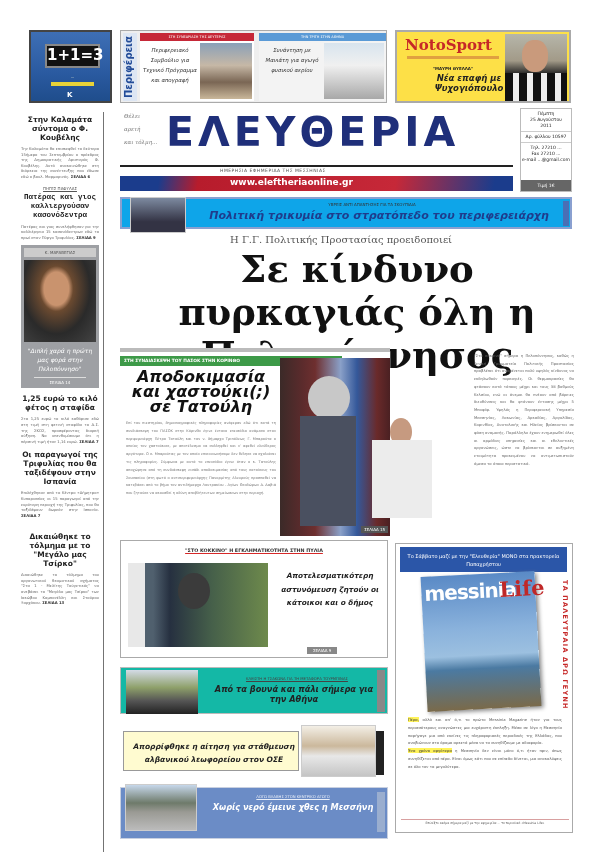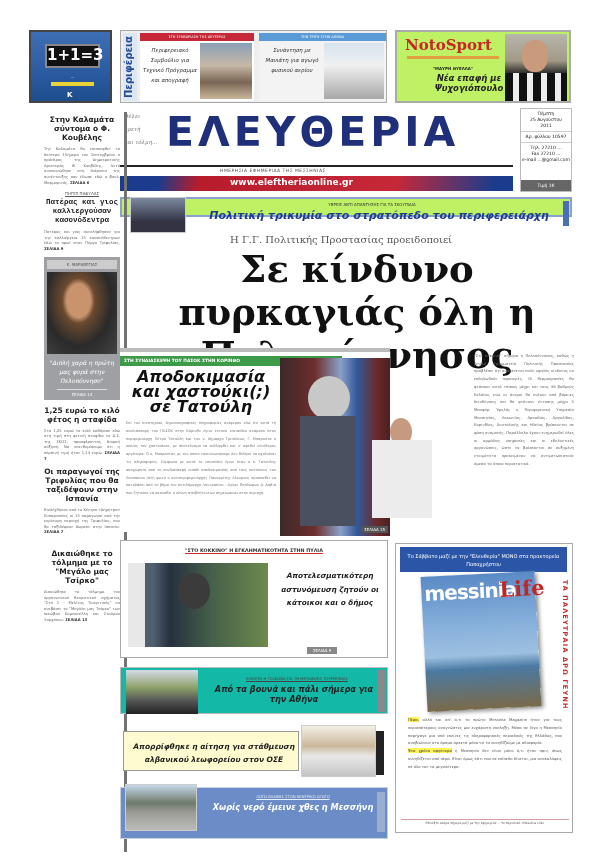--- a/index.html
+++ b/index.html
@@ -19,53 +19,53 @@
 #periph{left:120px;top:30px;width:267px;height:73px;border:1px solid #aaa;background:#eee;}
 #periph .vlabel{position:absolute;left:2px;top:2px;width:14px;height:68px;background:#dde6f3;color:#234c98;font-weight:bold;font-size:10px;writing-mode:vertical-rl;transform:rotate(180deg);text-align:center;}
 #periph .card{position:absolute;top:2px;height:68px;background:#fff;}
 #periph .card1{left:19px;width:114px;}
 #periph .card2{left:138px;width:127px;background:#f3f3f3;}
 #periph .bar{height:8px;font-size:3.5px;color:#fff;text-align:center;line-height:8px;}
 #periph .txt{position:absolute;top:12px;left:3px;width:54px;font-size:5.4px;line-height:10px;text-align:center;font-style:italic;color:#333;}
 #periph .photo{position:absolute;top:10px;right:2px;width:52px;height:56px;}
 
 
-#noto{left:395px;top:30px;width:176px;height:73px;border:2px solid #aaa;background:#bef264;}
+#noto{left:395px;top:30px;width:176px;height:73px;border:2px solid #aaa;background:#fde047;}
 #noto .brand{position:absolute;left:8px;top:4px;font-family:"DejaVu Serif",serif;font-weight:bold;font-size:15px;color:#c62828;}
 #noto .uline{position:absolute;left:10px;top:24px;width:92px;height:3px;background:#e0a040;}
 #noto .kicker{position:absolute;left:6px;top:34px;width:100px;text-align:center;font-size:4px;font-weight:bold;}
 #noto .head{position:absolute;left:22px;top:41px;width:100px;text-align:center;font-size:8.5px;line-height:10px;font-weight:bold;font-style:italic;}
 #noto .photo{position:absolute;right:2px;top:2px;width:62px;height:67px;background:linear-gradient(180deg,#b6b6aa 0%,#a29a88 40%,#222 60%);}
 #noto .stripe{position:absolute;bottom:0;right:0;width:62px;height:28px;background:repeating-linear-gradient(90deg,#111 0 8px,#eee 8px 14px);}
 #noto .face{position:absolute;left:17px;top:6px;width:26px;height:32px;border-radius:45%;background:#c99a7c;}
 
 
 #slogan{left:124px;top:110px;font-size:5.5px;line-height:13px;font-style:italic;color:#777;font-family:"DejaVu Serif",serif;}
 #logo{left:166px;top:108px;font-size:41px;font-weight:bold;color:#1f2f7a;letter-spacing:4px;font-family:"DejaVu Sans",sans-serif;}
 #mastrule{left:120px;top:165px;width:393px;height:2px;background:#222;}
 #masttag{left:220px;top:168px;font-size:4.5px;color:#555;letter-spacing:.5px;}
 #urlbar{left:120px;top:176px;width:393px;height:15px;background:linear-gradient(100deg,#1b3c8c 0%,#1b3c8c 10%,#b71c2c 20%,#c62838 70%,#1b3c8c 95%);}
 #urlbar span{position:absolute;left:110px;top:1px;color:#fff;font-weight:bold;font-size:9px;}
 #datebox{left:520px;top:108px;width:52px;height:84px;border:1px solid #bbb;}
 #datebox .d{font-size:4.5px;text-align:center;line-height:6px;border-bottom:1px solid #ccc;padding:2px 0;}
 #datebox .price{position:absolute;bottom:0;left:0;right:0;height:11px;background:#666;color:#fff;font-size:4.5px;text-align:center;line-height:11px;}
 
 
-#polbar{left:120px;top:197px;width:452px;height:20px;background:#bef264;border:2px solid #8aa0d0;}
+#polbar{left:120px;top:197px;width:452px;height:32px;background:#0ea5e9;border:2px solid #8aa0d0;}
 #polbar .photo{position:absolute;left:8px;top:-2px;width:56px;height:36px;background:linear-gradient(#7d8aa0,#334 70%);border:1px solid #ccc;}
 #polbar .kicker{position:absolute;left:110px;top:3px;width:280px;text-align:center;font-size:4px;color:#333;}
 #polbar .head{position:absolute;left:72px;top:10px;width:370px;text-align:center;font-size:11px;color:#1f3c8c;}
 #polbar .tag{position:absolute;right:1px;top:2px;width:6px;height:25px;background:#4a6fb5;}
 
 
 #superhead{left:230px;top:234px;font-family:"DejaVu Serif",serif;font-size:10px;color:#555;}
 #headline{left:132px;top:248px;width:450px;font-family:"DejaVu Serif",serif;font-weight:bold;font-size:37px;line-height:43px;text-align:center;color:#111;}
 
 
-#leftcol{left:44px;top:112px;width:83px;height:740px;border-right:3px solid #737373;}
+#leftcol{left:21px;top:112px;width:83px;height:740px;border-right:1px solid #737373;}
 .lh{font-weight:bold;font-size:7.5px;line-height:9px;text-align:center;color:#222;}
 .lkicker{font-size:4px;text-align:center;color:#555;text-decoration:underline;margin-top:6px;}
 .lbody{font-size:3.8px;line-height:5.6px;color:#666;text-align:justify;margin-top:4px;}
 .lbody b{color:#333;}
 #graybox{background:#9ea0a4;margin-top:5px;padding:3px;}
 #graybox .name{background:#ccc;color:#555;font-size:4px;text-align:center;line-height:9px;}
 #graybox .photo{height:82px;margin-top:3px;background:radial-gradient(ellipse at 45% 35%,#c9936e 0 22%,#6b4a30 30%,#2a2a2a 60%,#444 100%);}
 #graybox .quote{color:#fff;font-style:italic;font-size:6px;line-height:9px;text-align:center;margin-top:4px;}
 #graybox .page{color:#fff;font-size:4px;text-align:center;border-top:1px solid #ddd;margin:4px 10px 0;padding-top:2px;}
 

